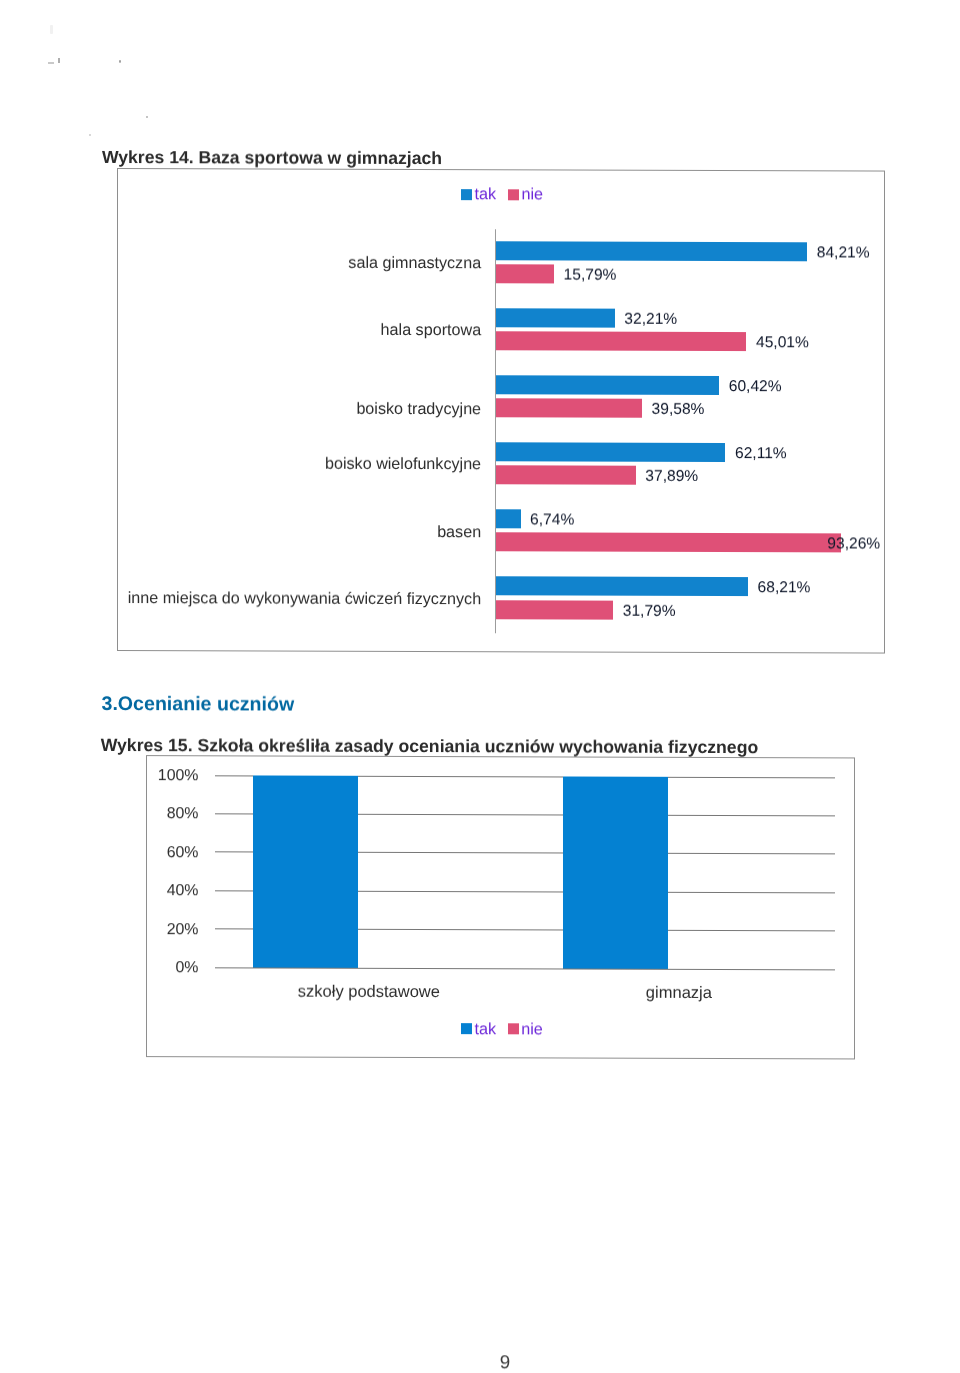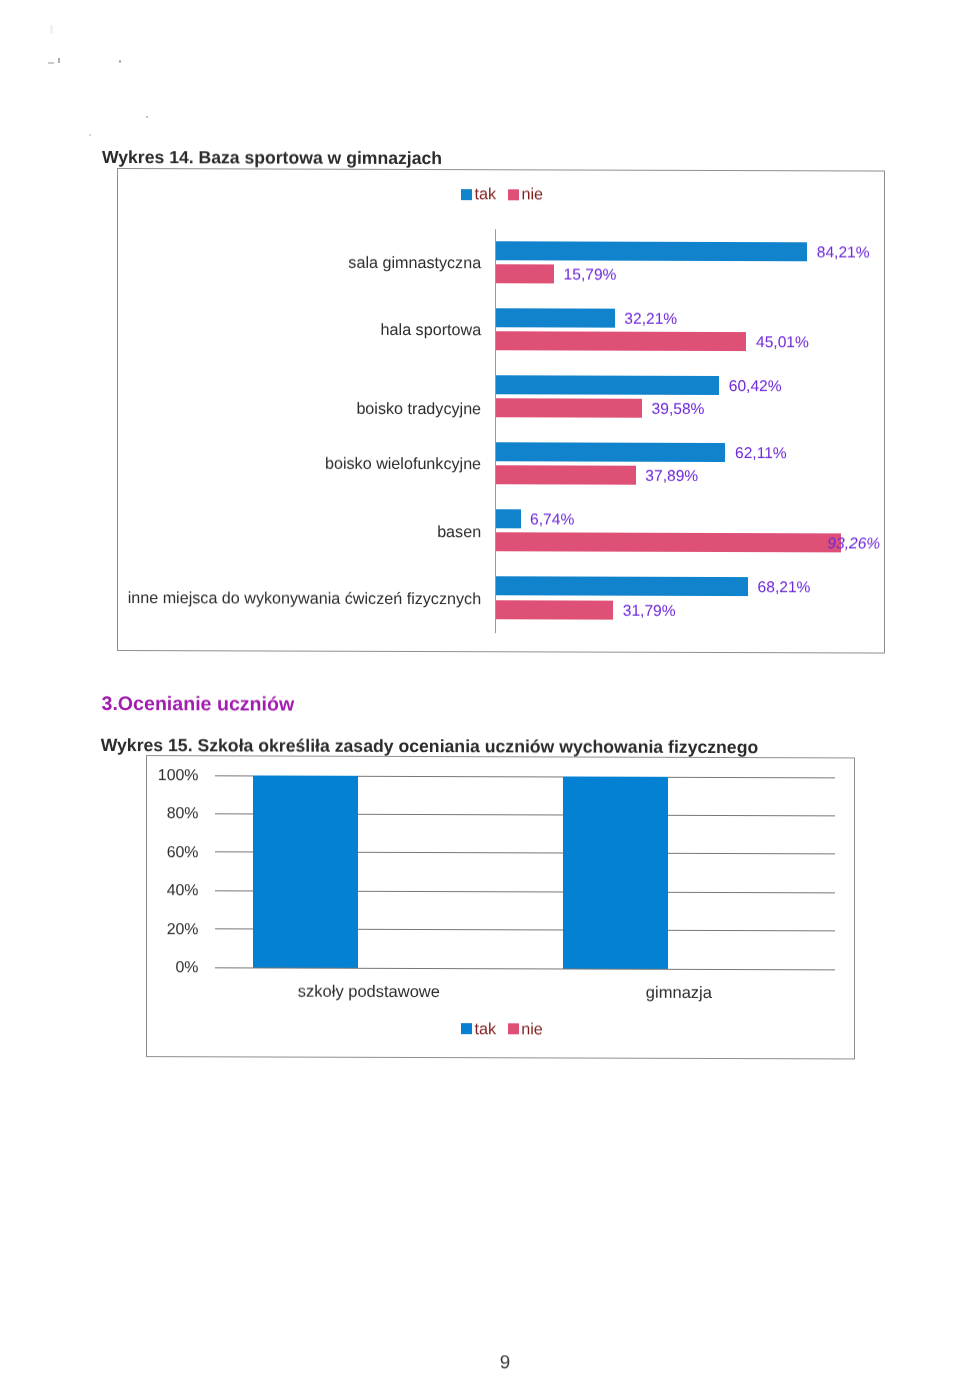--- a/index.html
+++ b/index.html
@@ -3,38 +3,38 @@
 <meta charset="utf-8">
 <style>
   html,body{margin:0;padding:0;}
   body{width:960px;height:1373px;background:#ffffff;font-family:"Liberation Sans",sans-serif;position:relative;overflow:hidden;
        -webkit-font-smoothing:antialiased;text-rendering:geometricPrecision;}
   .page{position:absolute;left:0;top:0;width:960px;height:1373px;background:#ffffff;}
   .skew{position:absolute;left:0;top:0;width:960px;height:1373px;transform:skewY(0.19deg);transform-origin:117px 167px;filter:blur(0.45px);}
 
   .chart-title{position:absolute;font-weight:bold;color:#2b2b2b;white-space:nowrap;}
   #t14{left:102px;top:147px;font-size:17.6px;}
-  #sec3{position:absolute;left:101.5px;top:693px;font-size:19.6px;font-weight:bold;color:#a21caf;white-space:nowrap;}
+  #sec3{position:absolute;left:101.5px;top:693px;font-size:19.6px;font-weight:bold;color:#0369a1;white-space:nowrap;}
   #t15{left:100.7px;top:734.5px;font-size:17.65px;}
 
   .frame{position:absolute;border:1px solid #8e8e8e;background:transparent;}
   #f14{left:116.8px;top:167.5px;width:766px;height:481px;}
   #f15{left:146px;top:755px;width:707px;height:300px;}
 
   
   #c14 .axis{position:absolute;left:495.2px;top:228px;width:1.3px;height:404px;background:#9b9b9b;}
   .cat-label{position:absolute;text-align:right;color:#2d2d2d;font-size:16.15px;white-space:nowrap;}
   .bar{position:absolute;}
-  .vlabel{position:absolute;color:#6d28d9;font-size:15.6px;white-space:nowrap;}
+  .vlabel{position:absolute;color:#0f172a;font-size:15.6px;white-space:nowrap;}
 
   .legend{position:absolute;display:flex;align-items:center;}
   .legend .item{display:flex;align-items:center;}
   .swatch{display:inline-block;width:10.8px;height:10.8px;}
   
-  .legend .txt{font-size:16.2px;color:#7f1d1d;margin-left:2.6px;line-height:1;}
+  .legend .txt{font-size:16.2px;color:#6d28d9;margin-left:2.6px;line-height:1;}
 
   
   .gridline{position:absolute;height:1px;background:#767676;}
   .tick{position:absolute;text-align:right;font-size:15.9px;color:#2d2d2d;white-space:nowrap;}
   .vbar{position:absolute;}
   .xcat{position:absolute;font-size:16.5px;color:#2d2d2d;text-align:center;white-space:nowrap;}
 
   #pageno{position:absolute;left:0;top:1350px;width:1010px;text-align:center;font-size:18.8px;color:#3a3a3a;}
 
   
@@ -87,21 +87,21 @@
           <div class="vlabel" style="left: 651.586px; top: 399.1px;">39,58%</div>
           <div class="cat-label" style="right: 478.9px; top: 454.35px; text-align: center;">boisko wielofunkcyjne</div>
           <div class="bar" style="left: 495.6px; top: 441.05px; width: 229.869px; height: 19px; background: rgb(17, 131, 205);"></div>
           <div class="vlabel" style="left: 734.969px; top: 443.05px;">62,11%</div>
           <div class="bar" style="left: 495.6px; top: 464.25px; width: 140.231px; height: 19px; background: rgb(223, 80, 119);"></div>
           <div class="vlabel" style="left: 645.331px; top: 466.25px;">37,89%</div>
           <div class="cat-label" style="right: 478.9px; top: 521.5px;">basen</div>
           <div class="bar" style="left: 495.6px; top: 508.2px; width: 24.9447px; height: 19px; background: rgb(17, 131, 205);"></div>
           <div class="vlabel" style="left: 530.045px; top: 510.2px;">6,74%</div>
           <div class="bar" style="left: 495.6px; top: 531.4px; width: 345.155px; height: 19px; background: rgb(223, 80, 119);"></div>
-          <div class="vlabel" style="left: 827.3px; top: 533.4px; font-style: italic;">93,26%</div>
+          <div class="vlabel" style="left: 827.3px; top: 533.4px;">93,26%</div>
           <div class="cat-label" style="right: 478.9px; top: 588.65px;">inne miejsca do wykonywania ćwiczeń fizycznych</div>
           <div class="bar" style="left: 495.6px; top: 575.35px; width: 252.445px; height: 19px; background: rgb(17, 131, 205);"></div>
           <div class="vlabel" style="left: 757.545px; top: 577.35px;">68,21%</div>
           <div class="bar" style="left: 495.6px; top: 598.55px; width: 117.655px; height: 19px; background: rgb(223, 80, 119);"></div>
           <div class="vlabel" style="left: 622.755px; top: 600.55px;">31,79%</div>
         </div>
   </div>
 
   <div id="sec3">3.Ocenianie uczniów</div>
   <div class="chart-title" id="t15">Wykres 15. Szkoła określiła zasady oceniania uczniów wychowania fizycznego</div>

